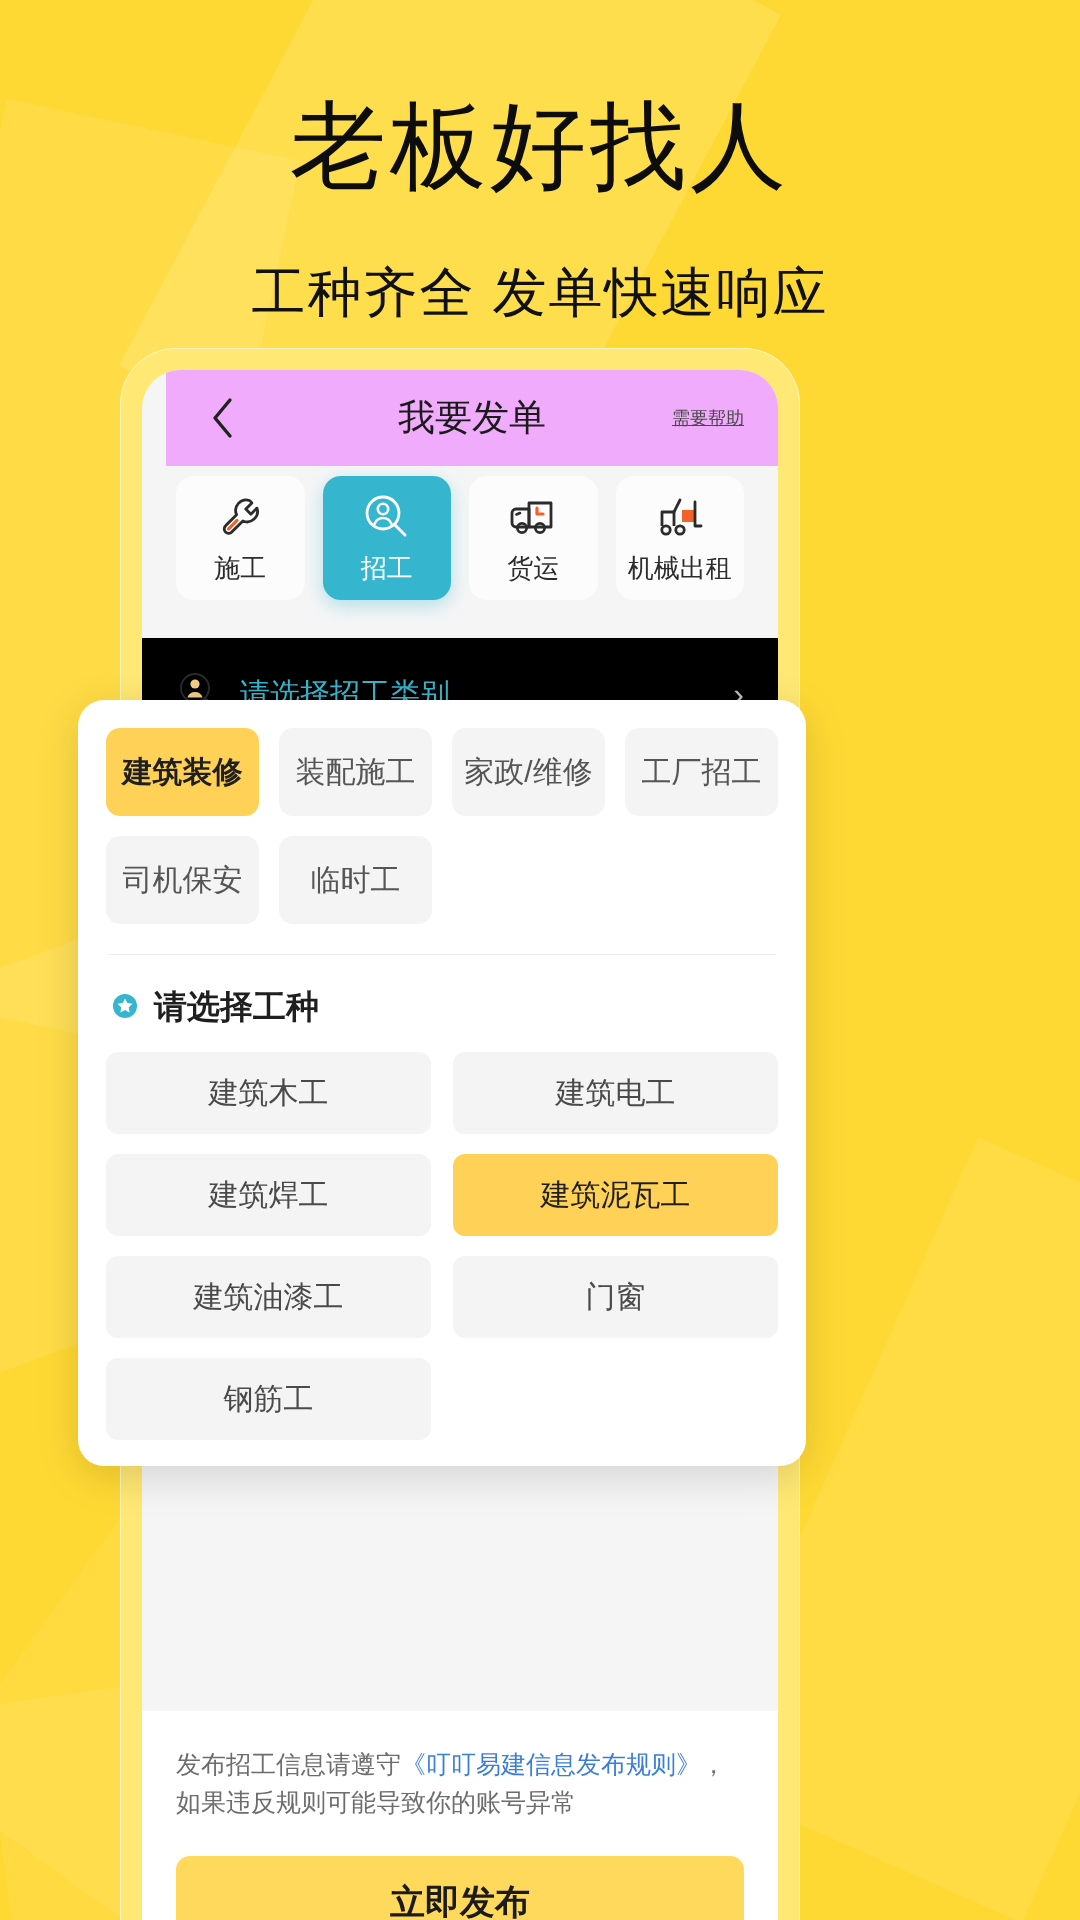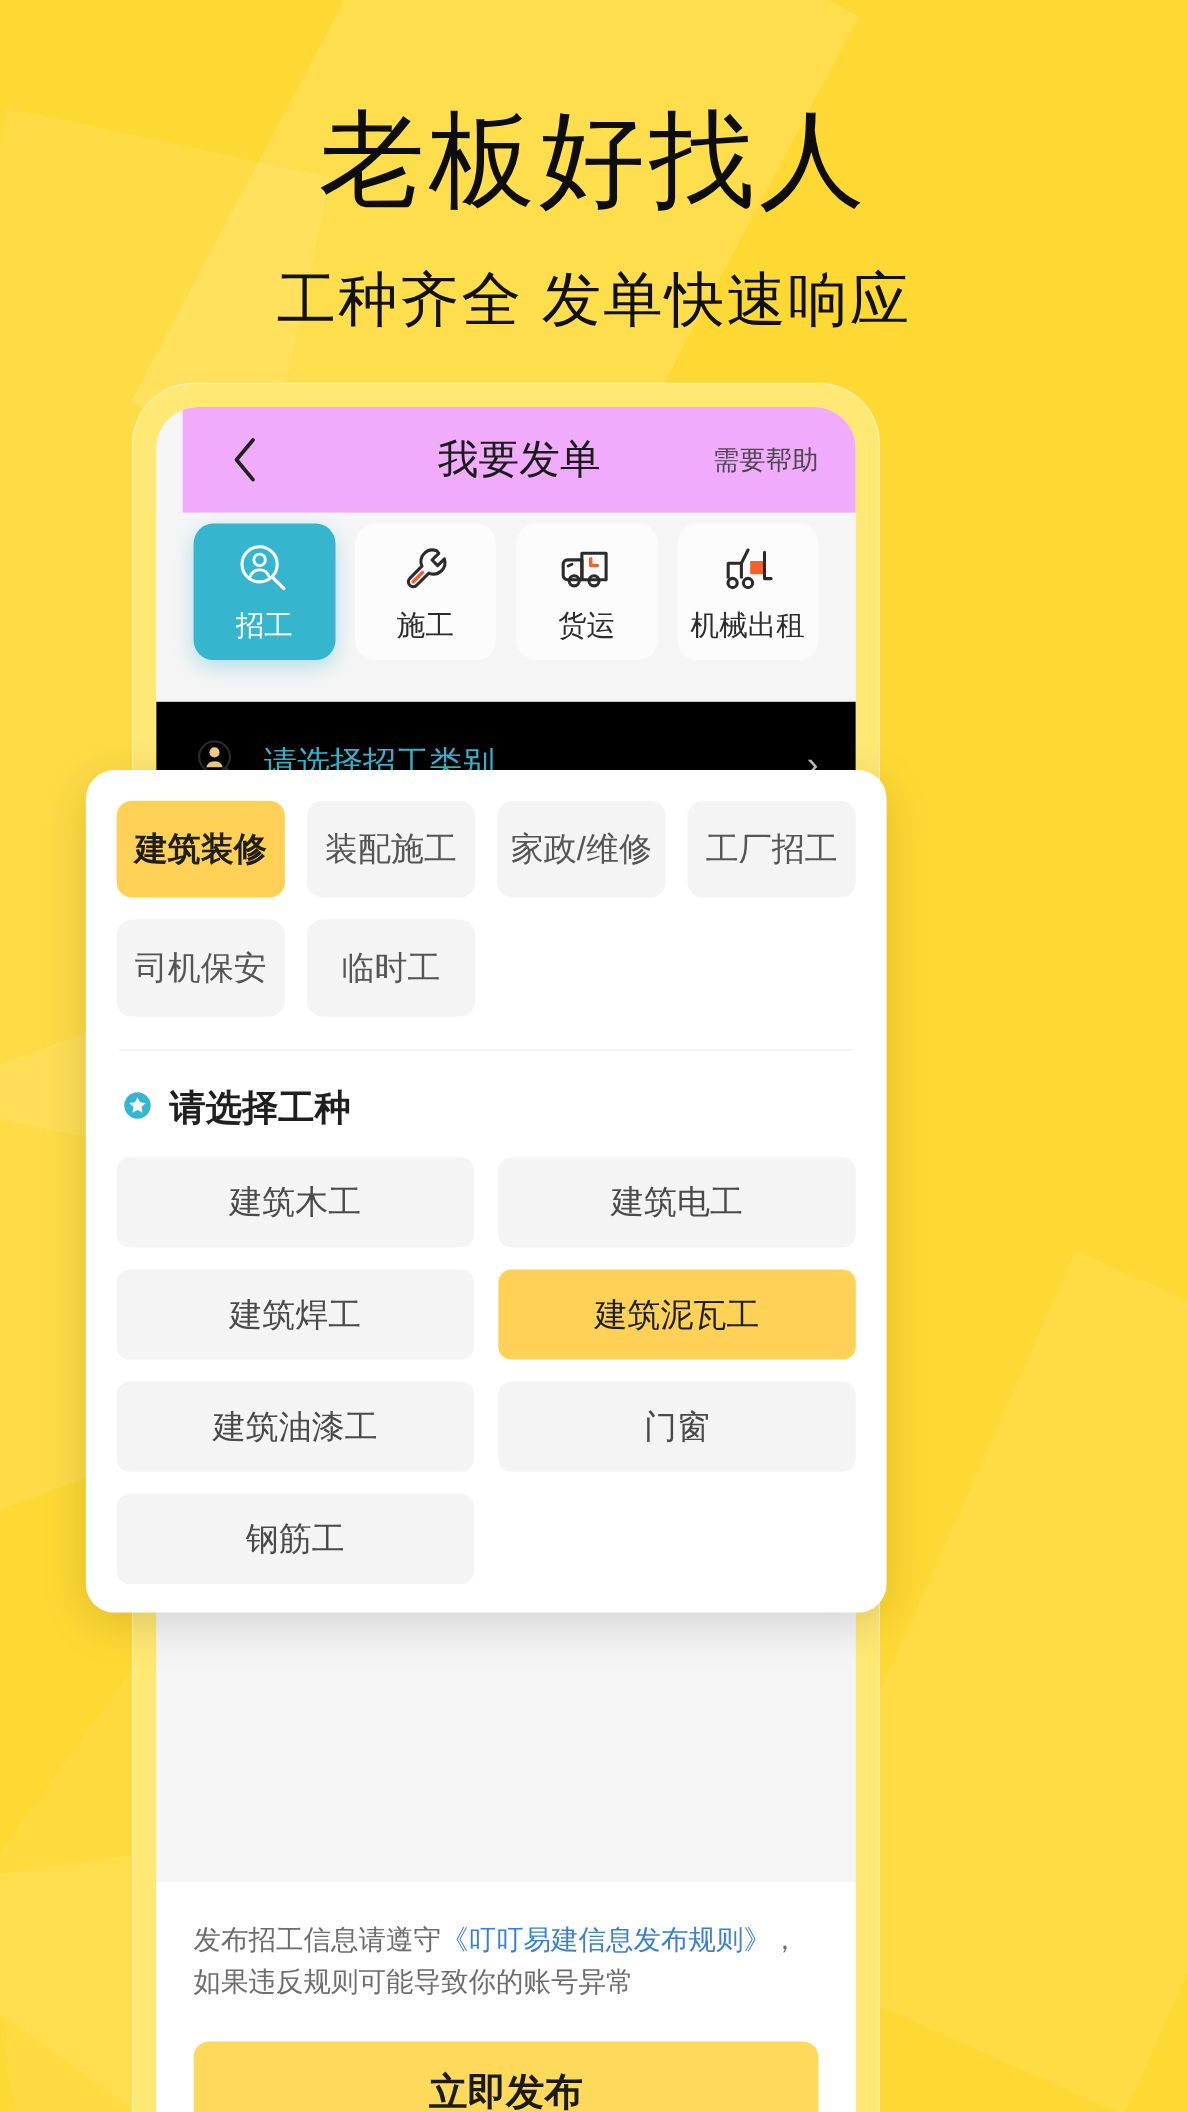--- a/index.html
+++ b/index.html
@@ -26,21 +26,21 @@
   .f6 { width:240px; height:520px; left:60px; top:1380px; transform:rotate(36deg);
         background:rgba(255,255,255,0.06); }
 
   
   .hero { position:absolute; top:0; left:0; right:0; z-index:2; text-align:center; }
   .hero-title {
     font-size:96px; font-weight:normal; color:#0d0d0d;
     letter-spacing:4px; margin-top:96px; line-height:1.05;
   }
   .hero-sub {
-    font-size:54px; color:#111; margin-top:40px; letter-spacing:2px;
+    font-size:54px; color:#111; margin-top:60px; letter-spacing:2px;
     font-weight:400;
   }
 
   
   .phone {
     position:absolute; left:120px; top:348px; width:680px; height:1600px;
     background:#FFE873;
     border-radius:56px 56px 0 0;
     box-shadow:0 0 0 1px rgba(255,255,255,0.55) inset;
     z-index:3;
@@ -59,21 +59,21 @@
     height:96px; display:flex; align-items:center;
     padding:0 34px; position:relative; background:#f0abfc;margin-left:24px;
   }
   .nav-back { width:44px; height:44px; display:flex; align-items:center; justify-content:center; }
   .nav-back svg { display:block; }
   .nav-title {
     position:absolute; left:0; right:0; text-align:center;
     font-size:37px; color:#1b1b1b; font-weight:500; pointer-events:none;
   }
   .nav-help {
-    margin-left:auto; font-size:24px; color:#4a4a4a; position:relative; z-index:2;
+    margin-left:auto; font-size:18px; color:#4a4a4a; position:relative; z-index:2;text-decoration:underline;
   }
 
   
   .tabs { display:flex; gap:18px; padding:10px 34px 38px 34px; background:#F5F5F6; }
   .tab {
     flex:1; height:124px; background:#FCFCFC; border-radius:18px;
     display:flex; flex-direction:column; align-items:center; justify-content:center;
     gap:8px;
   }
   .tab.active { background:#35B6CE; box-shadow:0 6px 18px rgba(53,182,206,0.35); }
@@ -164,40 +164,40 @@
             <path d="M21 4 L6 22 L21 40" stroke="#222" stroke-width="3.4" stroke-linecap="round" stroke-linejoin="round"></path>
           </svg>
         </span>
       </div>
       <div class="nav-title">我要发单</div>
       <div class="nav-help">需要帮助</div>
     </div>
 
     <div class="tabs">
 
+      <div class="tab">
+        <div class="tab-icon">
+          <svg width="50" height="50" viewBox="0 0 50 50" fill="none">
+            <path d="M34.5 8.5a10.5 10.5 0 0 0-12.9 14.2L10.8 33.6a4.4 4.4 0 1 0 6.2 6.2l10.9-10.8A10.5 10.5 0 0 0 42 16.1l-6.1 6.1-5.1-5.1 6.1-6.1a10.6 10.6 0 0 0-2.4-2.5z" stroke="#2b2b2b" stroke-width="2.8" stroke-linejoin="round"></path>
+            <path d="M13.6 36.9 L22 28.4" stroke="#F4622B" stroke-width="3.2" stroke-linecap="round"></path>
+          </svg>
+        </div>
+        <div class="tab-label">施工</div>
+      </div>
+
       <div class="tab active">
         <div class="tab-icon">
           <svg width="50" height="50" viewBox="0 0 50 50" fill="none">
             <circle cx="21" cy="21" r="16" stroke="#ffffff" stroke-width="2.8"></circle>
             <circle cx="21" cy="17" r="5.2" stroke="#ffffff" stroke-width="2.6"></circle>
             <path d="M12.6 31.8a9 9 0 0 1 16.8 0" stroke="#ffffff" stroke-width="2.6" stroke-linecap="round"></path>
             <path d="M33 33 L43 43" stroke="#ffffff" stroke-width="2.9" stroke-linecap="round"></path>
           </svg>
         </div>
         <div class="tab-label">招工</div>
-      </div>
-
-      <div class="tab">
-        <div class="tab-icon">
-          <svg width="50" height="50" viewBox="0 0 50 50" fill="none">
-            <path d="M34.5 8.5a10.5 10.5 0 0 0-12.9 14.2L10.8 33.6a4.4 4.4 0 1 0 6.2 6.2l10.9-10.8A10.5 10.5 0 0 0 42 16.1l-6.1 6.1-5.1-5.1 6.1-6.1a10.6 10.6 0 0 0-2.4-2.5z" stroke="#2b2b2b" stroke-width="2.8" stroke-linejoin="round"></path>
-            <path d="M13.6 36.9 L22 28.4" stroke="#F4622B" stroke-width="3.2" stroke-linecap="round"></path>
-          </svg>
-        </div>
-        <div class="tab-label">施工</div>
       </div>
 
       <div class="tab">
         <div class="tab-icon">
           <svg width="52" height="50" viewBox="0 0 52 50" fill="none">
             <path d="M5 31V21a4 4 0 0 1 4-4h13v18H9a4 4 0 0 1-4-4z" stroke="#2b2b2b" stroke-width="2.8" stroke-linejoin="round"></path>
             <rect x="22" y="11" width="22" height="24" stroke="#2b2b2b" stroke-width="2.8" stroke-linejoin="round"></rect>
             <path d="M30 16v6h6" stroke="#F4622B" stroke-width="3.2" stroke-linecap="round" stroke-linejoin="round"></path>
             <circle cx="15" cy="36" r="4.6" stroke="#2b2b2b" stroke-width="2.8"></circle>
             <circle cx="33" cy="36" r="4.6" stroke="#2b2b2b" stroke-width="2.8"></circle>

